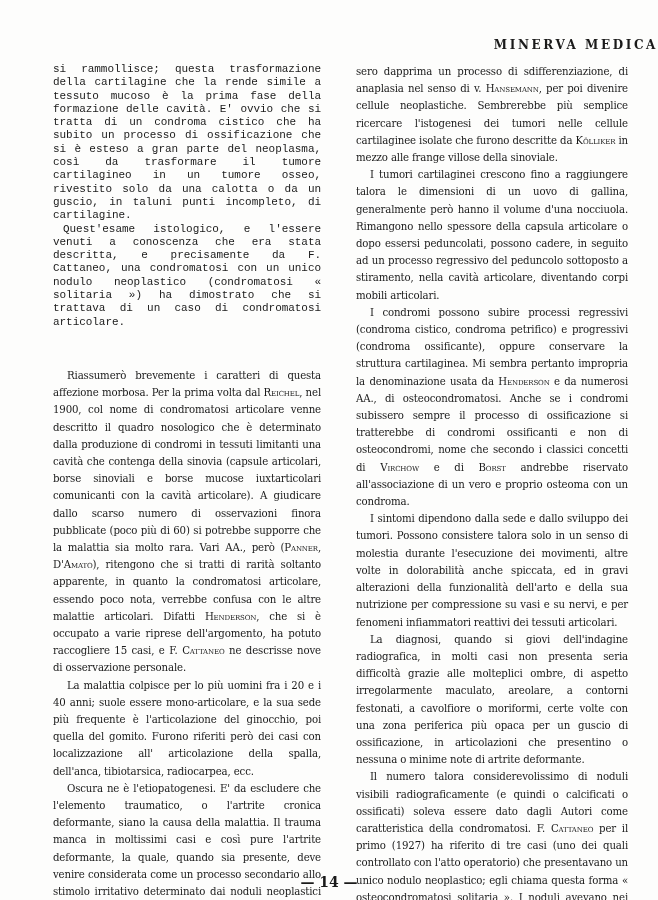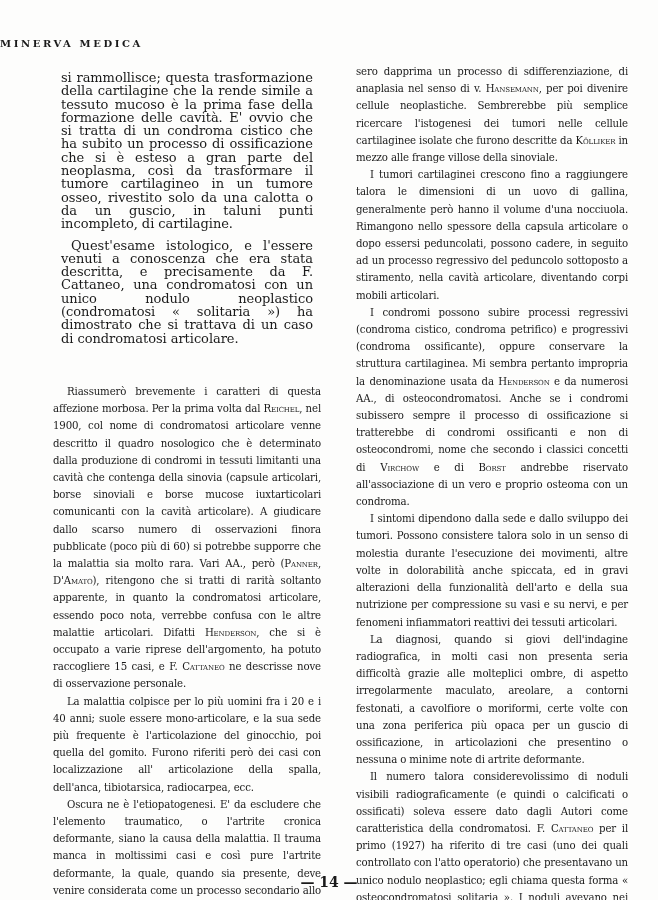--- a/index.html
+++ b/index.html
@@ -1,26 +1,27 @@
 <!DOCTYPE html>
 <html><head>
 <meta charset="utf-8">
 <style>
   html, body { margin: 0; padding: 0; background: #fdfdfc; }
   body { width: 658px; height: 900px; position: relative; overflow: hidden; color: #1a1a1a; }
   .header {
-    position: absolute; left: 0; right: 0; top: 38px; text-align: left;
-    font-family: "DejaVu Serif", serif; font-weight: bold; font-size: 10px; letter-spacing: 2.6px;
+    position: absolute; left: 0; right: 0; top: 38px; text-align: right;
+    font-family: "DejaVu Serif", serif; font-weight: bold; font-size: 12px; letter-spacing: 2.6px;
   }
   .col { position: absolute; top: 63px; font-family: "DejaVu Serif", serif; }
   .col-left { left: 53px; width: 268px; }
   .col-right { left: 356px; width: 272px; }
   .note p {
-    margin: 8px; font-size: 13px; line-height: 13.3px; text-align: justify; letter-spacing: -0.05px;
+    margin: 0; font-size: 11px; line-height: 13.3px; text-align: justify; letter-spacing: -0.05px;
     font-weight: normal;
+    font-family: Liberation Mono, monospace;
   }
   .note p.indent { text-indent: 10px; }
   .body p {
     margin: 0; font-size: 10.2px; line-height: 17.2px; text-align: justify; letter-spacing: -0.15px;
   }
   .body p.indent { text-indent: 14px; }
   .body-left { margin-top: 38px; }
   .sc { font-variant: small-caps; }
   .em { }
   .footer {

